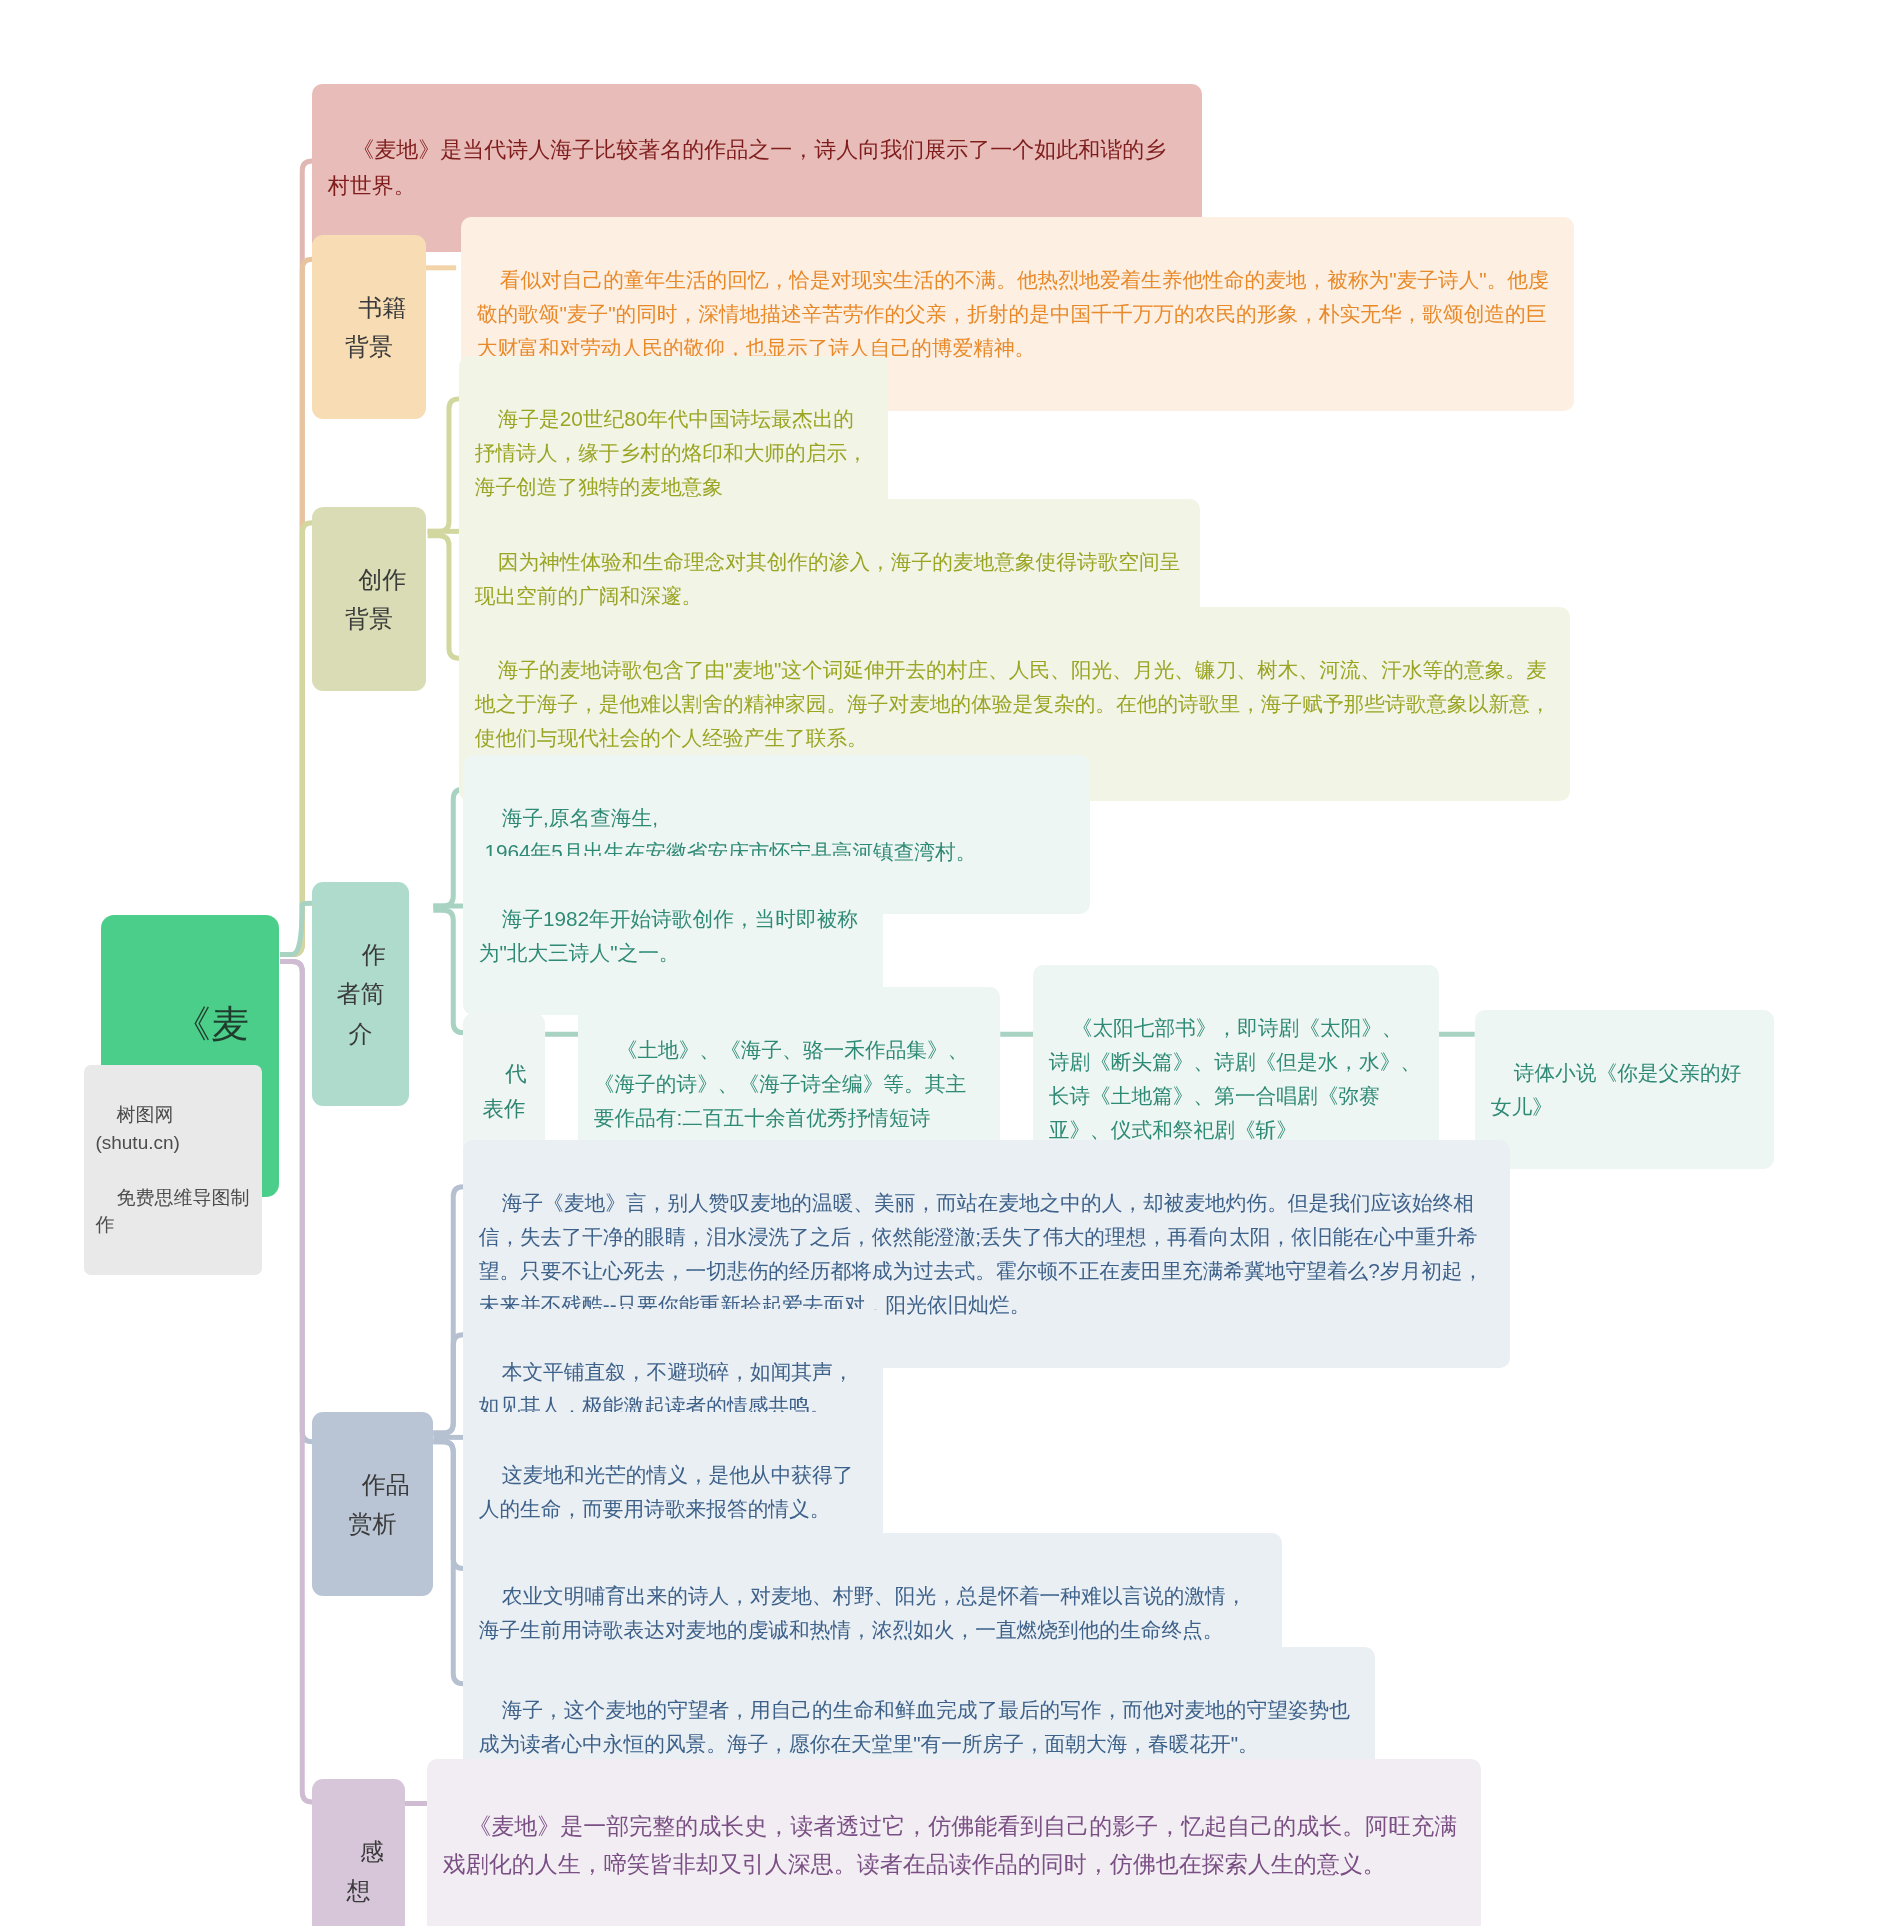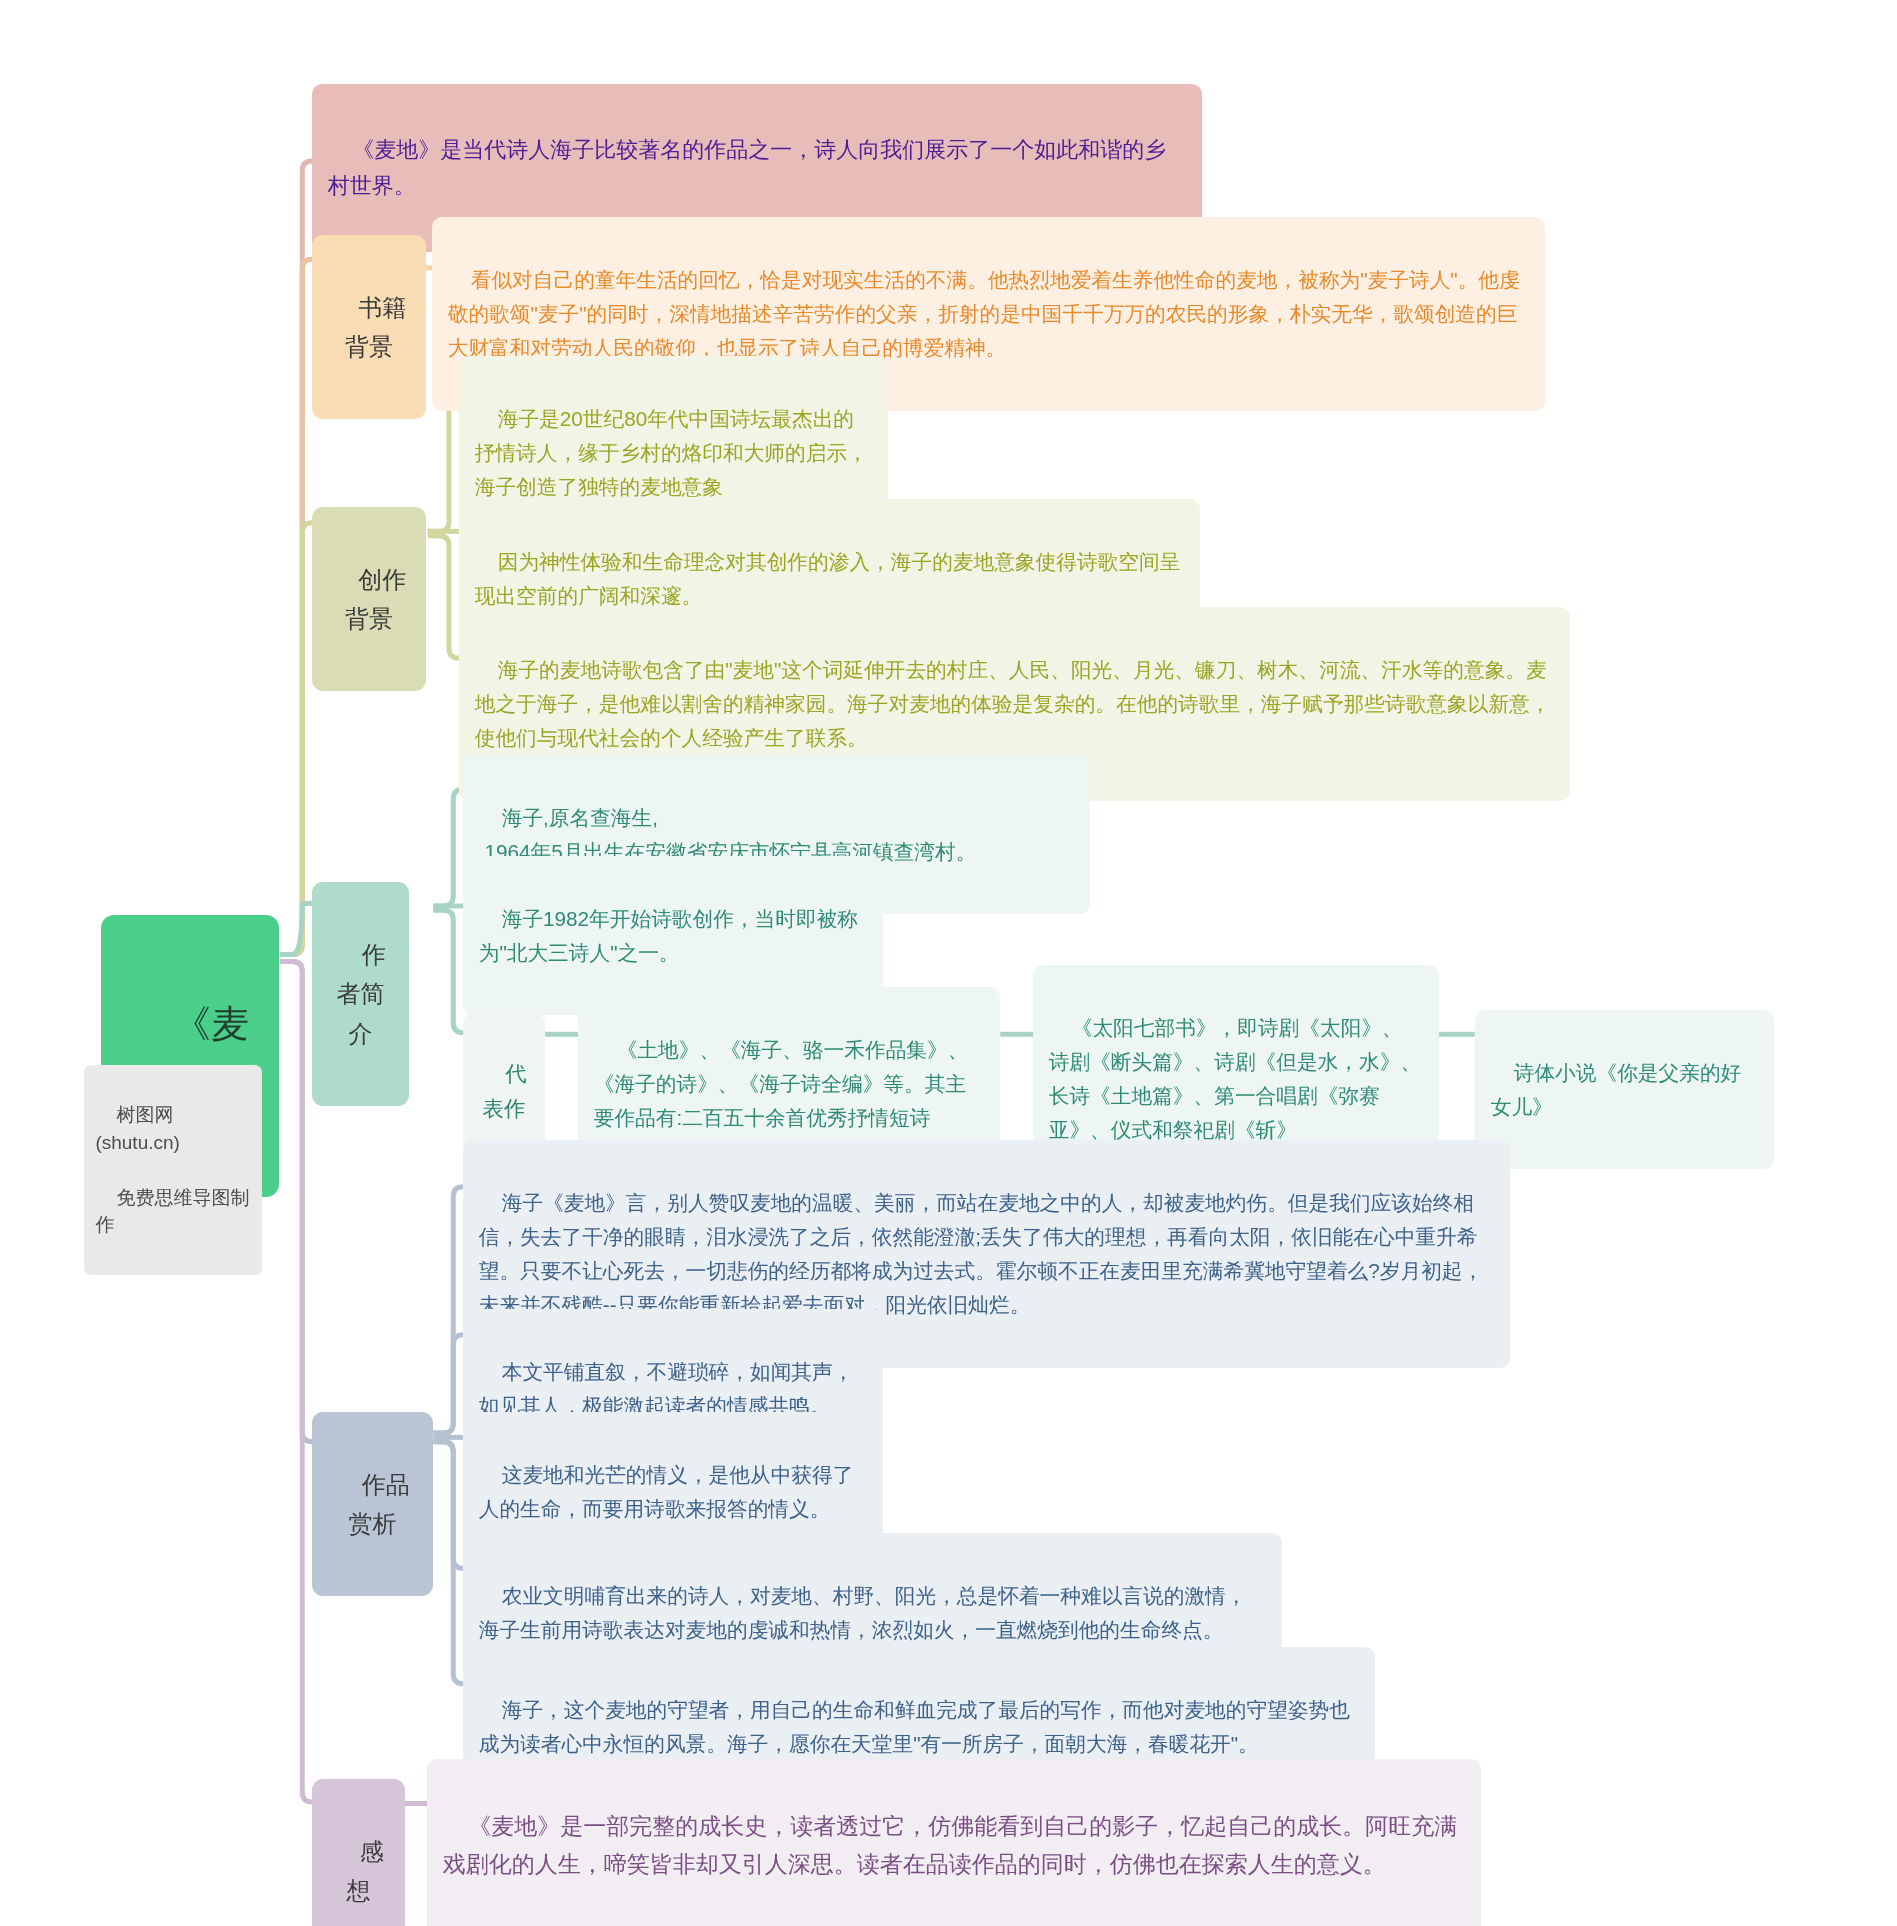--- a/index.html
+++ b/index.html
@@ -47,21 +47,21 @@
   
   .pill { font-size: 24px; text-align:center; border-radius:11px; padding:13px 15.7px; }
   .pill-org   { background:#f7dcb4; color:#3a3a3a; }
   .pill-olive { background:#d9dcb4; color:#3a3a3a; }
   .pill-teal  { background:#aedbcb; color:#3a3a3a; }
   .pill-blue  { background:#b9c4d4; color:#3a3a3a; }
   .pill-purp  { background:#d7c6d9; color:#3a3a3a; }
   .pill-teal-light { background:#eef5f2; color:#2e8470; font-size:21.4px; }
 
   
-  .box-red   { background:#e8bdb9; color:#4c1d95; font-size:22px; }
+  .box-red   { background:#e8bdb9; color:#7f1d1d; font-size:22px; }
   .box-org   { background:#fdf0e2; color:#e8892a; font-size:20.7px; }
   .box-olive { background:#f2f4e6; color:#9aa524; font-size:20.7px; }
   .box-teal  { background:#eef6f3; color:#2f8a75; font-size:20.7px; }
   .box-blue  { background:#eaeff4; color:#3d6189; font-size:20.7px; }
   .box-purp  { background:#f2edf3; color:#7a4f84; font-size:23px; }
 </style>
 </head>
 <body>
 
 <div id="canvas">
@@ -109,21 +109,21 @@
     <span>免费思维导图制作</span>
   </div>
 
   <div class="node box-red" style="left:312px; top:84px; width:890px;">
     <span>《麦地》是当代诗人海子比较著名的作品之一，诗人向我们展示了一个如此和谐的乡村世界。</span>
   </div>
 
   <div class="node pill pill-org" style="left:312px; top:235px; width:114px;">
     <span>书籍背景</span>
   </div>
-  <div class="node box-org" style="left:432px; top:217px; width:1113px;">
+  <div class="node box-org" style="left:461px; top:217px; width:1113px;">
     <span>看似对自己的童年生活的回忆，恰是对现实生活的不满。他热烈地爱着生养他性命的麦地，被称为"麦子诗人"。他虔敬的歌颂"麦子"的同时，深情地描述辛苦劳作的父亲，折射的是中国千千万万的农民的形象，朴实无华，歌颂创造的巨大财富和对劳动人民的敬仰，也显示了诗人自己的博爱精神。</span>
   </div>
 
   <div class="node pill pill-olive" style="left:312px; top:507px; width:114px;">
     <span>创作背景</span>
   </div>
   <div class="node box-olive" style="left:459px; top:356px; width:429px;">
     <span>海子是20世纪80年代中国诗坛最杰出的抒情诗人，缘于乡村的烙印和大师的启示，海子创造了独特的麦地意象</span>
   </div>
   <div class="node box-olive" style="left:459px; top:499px; width:741px;">

